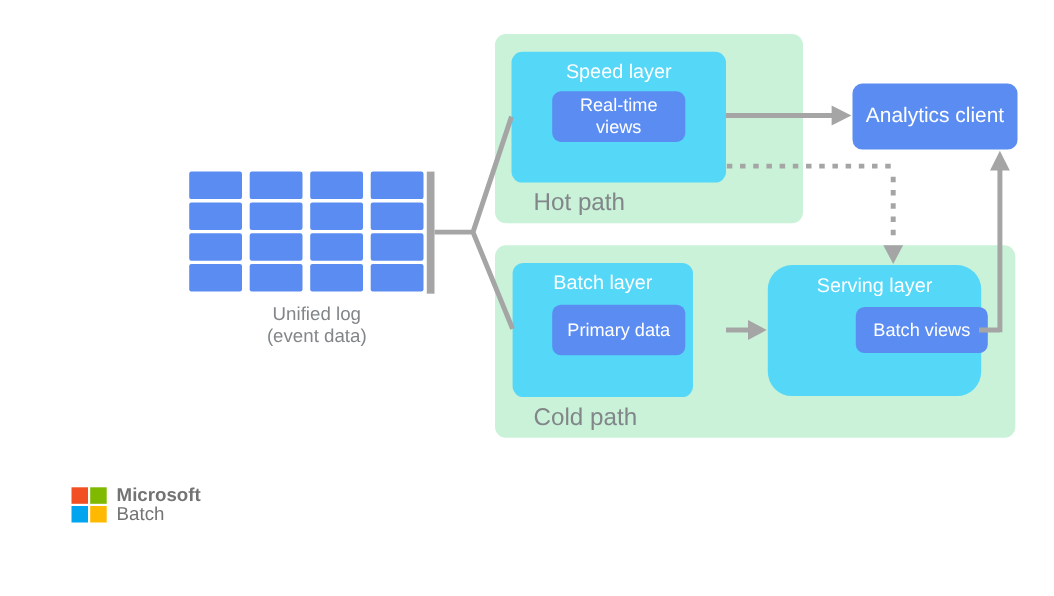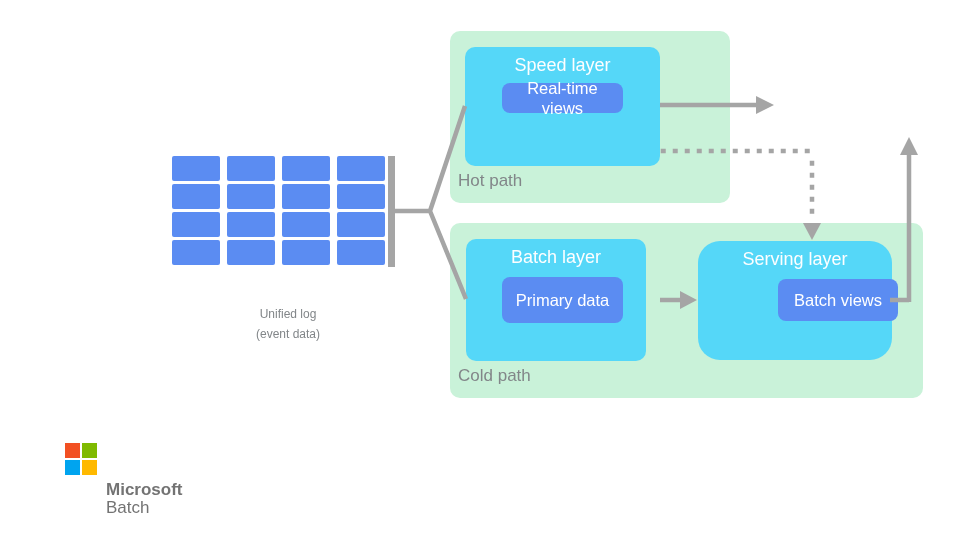--- a/index.html
+++ b/index.html
@@ -10,25 +10,25 @@
   
   .log-grid{
     position:absolute;left:172px;top:156px;width:213px;height:110px;
     display:grid;grid-template-columns:repeat(4,48px);grid-template-rows:repeat(4,25px);
     column-gap:7px;row-gap:3px;
   }
   .log-grid .cell{background:var(--blue);border-radius:2px;}
   .log-bar{position:absolute;left:388px;top:156px;width:7px;height:111px;background:var(--arrow);}
   .log-label{
     position:absolute;left:193px;top:276px;width:190px;text-align:center;
-    color:var(--label-gray);font-size:12px;line-height:20px;margin-top:28px;
+    color:var(--label-gray);font-size:17px;line-height:20px;
   }
   
   .group{position:absolute;background:var(--green);border-radius:10px;}
-  .group-label{position:absolute;color:var(--label-gray);font-size:17px;}
+  .group-label{position:absolute;color:var(--label-gray);font-size:22px;margin-left:27px;}
   
   .layer{position:absolute;background:var(--cyan);border-radius:10px;text-align:center;}
   .layer-title{color:#fdfeff;font-size:18px;padding-top:8px;}
   
   .chip{
     position:absolute;background:var(--blue);border-radius:8px;color:#ffffff;
     font-size:16.5px;display:flex;flex-direction:column;align-items:center;justify-content:center;
     line-height:20px;text-align:center;
   }
   .analytics{
@@ -37,21 +37,21 @@
   }
   
   svg.overlay{position:absolute;left:0;top:0;pointer-events:none;}
   .stroke{stroke:var(--arrow);stroke-width:4.5;fill:none;}
   .stroke-dotted{stroke:var(--arrow);stroke-width:4.5;fill:none;stroke-dasharray:0.5 11.5;stroke-linecap:square;}
   .head{fill:var(--arrow);stroke:none;}
   
   .ms-squares{position:absolute;left:65px;top:443px;width:32px;height:32px;
     display:grid;grid-template-columns:15px 15px;grid-template-rows:15px 15px;gap:2px;}
   .ms-squares div{width:15px;height:15px;}
-  .ms-text{position:absolute;left:106px;top:441px;color:#737373;font-size:17px;line-height:17.5px;margin-top:40px;}
+  .ms-text{position:absolute;left:106px;top:441px;color:#737373;font-size:17px;line-height:17.5px;}
   .ms-text .l1{font-weight:600;}
 </style>
 </head>
 <body>
 
 <div class="canvas" style="--green: #c9f2d9; --cyan: #55d7f8; --blue: #5b8cf2; --arrow: #a5a5a5; --label-gray: #828689;">
 
   <div class="group" style="left:450px;top:31px;width:280px;height:172px;"></div>
   <div class="group" style="left:450px;top:223px;width:473px;height:175px;"></div>
 
@@ -78,39 +78,42 @@
     </div>
   <div class="log-bar"></div>
   <div class="log-label">
     <div>Unified log</div>
     <div>(event data)</div>
   </div>
 
   <div class="layer" style="left:465px;top:47px;width:195px;height:119px;">
     <div class="layer-title">Speed layer</div>
   </div>
-  <div class="chip" style="left:502px;top:83px;width:121px;height:30px;">
+  <div class="chip" style="left:502px;top:83px;width:121px;height:46px;">
     <div>Real-time</div>
     <div>views</div>
   </div>
 
-  <div class="layer" style="left:466px;top:239px;width:180px;height:122px;">
+  <div class="layer" style="left:466px;top:239px;width:164px;height:122px;">
     <div class="layer-title">Batch layer</div>
   </div>
   <div class="chip" style="left:502px;top:277px;width:121px;height:46px;">
     <div>Primary data</div>
   </div>
 
   <div class="layer" style="left:698px;top:241px;width:194px;height:119px;border-radius:22px;">
     <div class="layer-title">Serving layer</div>
   </div>
   <div class="chip" style="left:734px;top:279px;width:120px;height:42px;margin-left:44px;">
     <div>Batch views</div>
   </div>
 
+  <div class="analytics">
+    <span>Analytics client</span>
+  </div>
 
   <svg class="overlay" width="958" height="542" viewBox="0 0 958 542">
     <g>
       <path class="stroke" d="M395,211 H430 M430,211 L465,106 M430,211 L466,299"></path>
     </g>
     <g>
       <path class="stroke" d="M660,105 H757"></path>
       <polygon class="head" points="774,105 756,96 756,114"></polygon>
     </g>
     <g>

